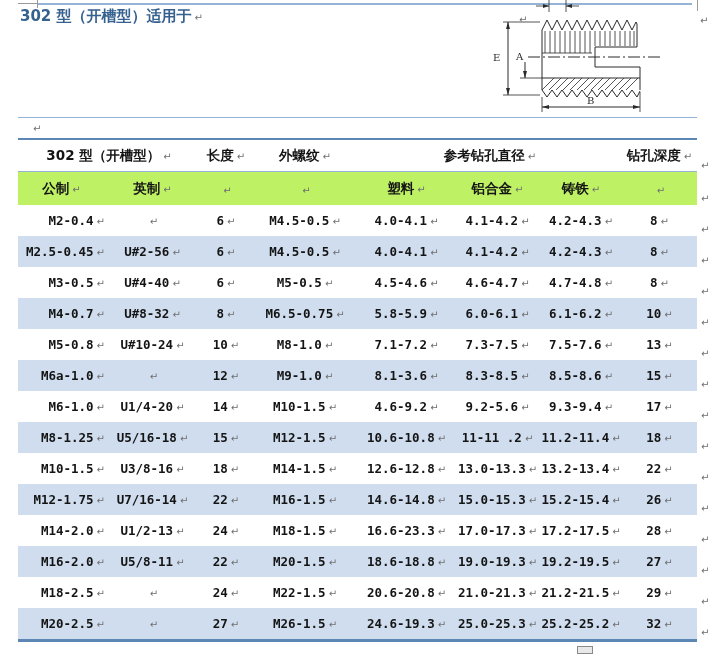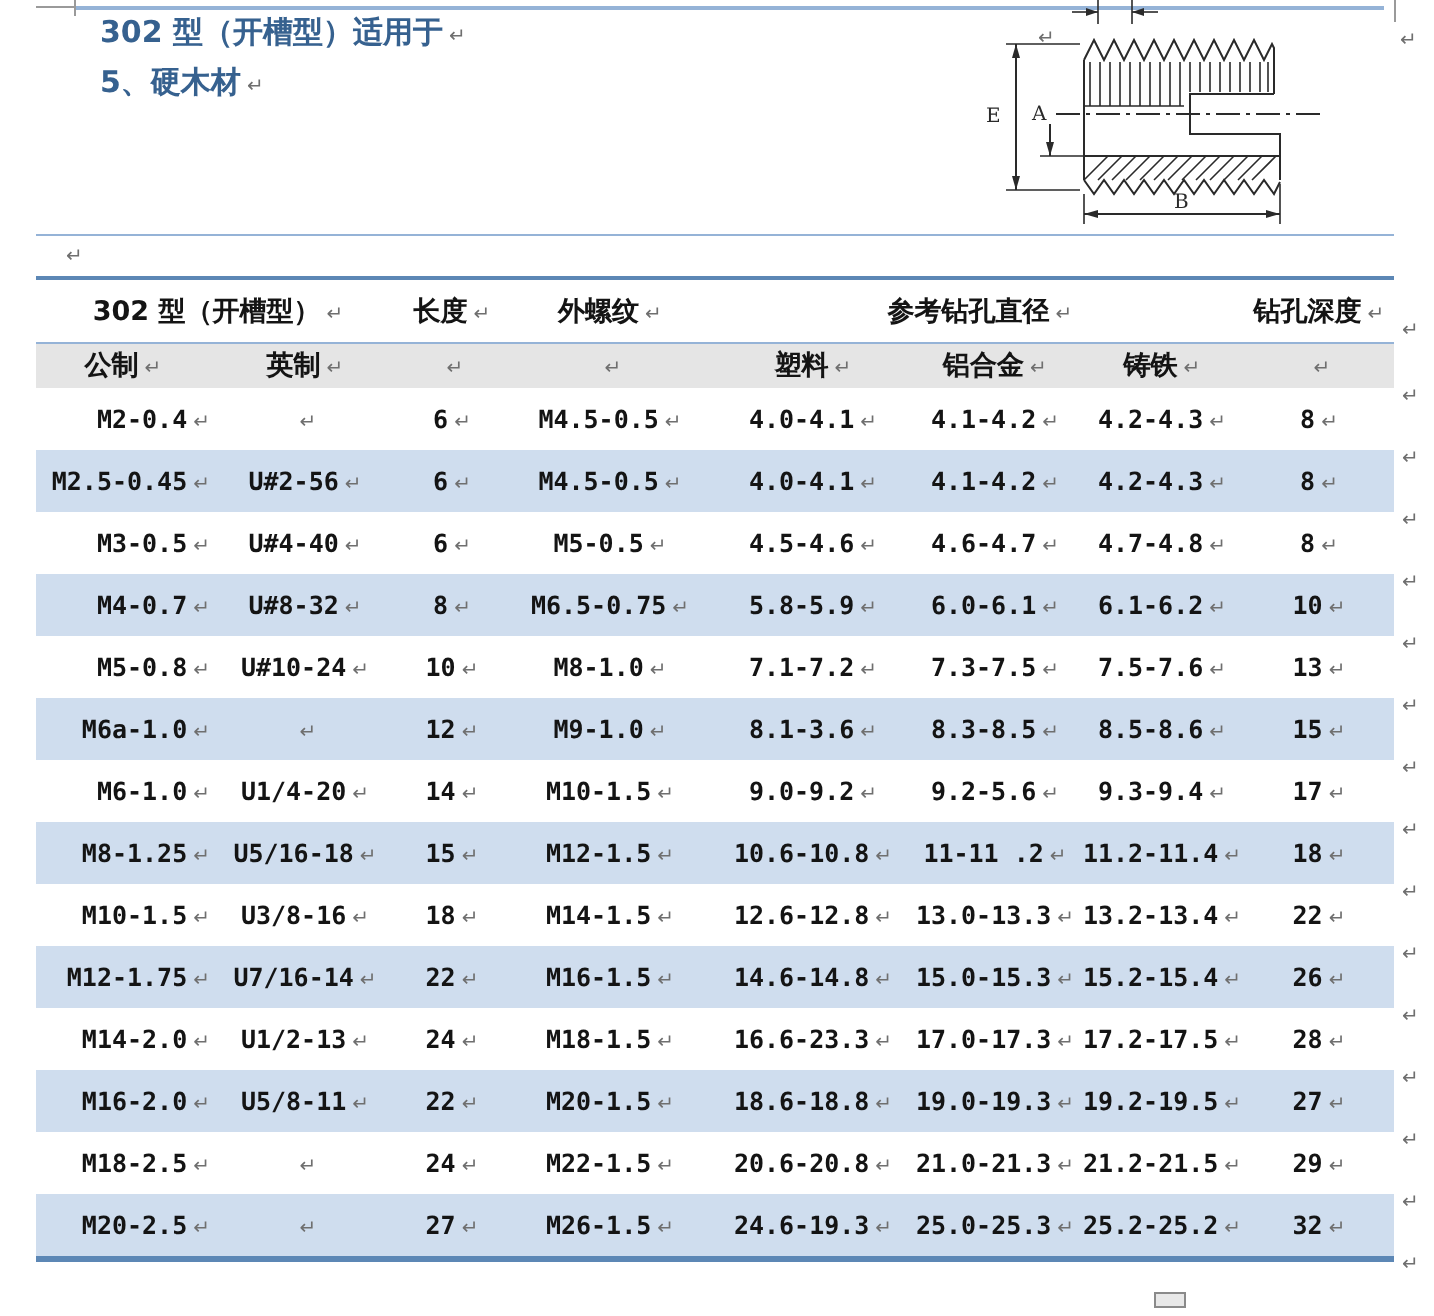--- a/index.html
+++ b/index.html
@@ -3,42 +3,42 @@
 <meta charset="utf-8">
 <style>
   html,body{margin:0;padding:0;background:#fff;}
   .page{position:relative;width:717px;height:658px;background:#fff;overflow:hidden;
         font-family:"DejaVu Sans",sans-serif;}
   
   .mark{position:absolute;background:#9a9a9a;}
   
   .rule{position:absolute;height:2px;background:#95b3d7;}
   
-  .intro{position:absolute;left:50px;top:5px;color:#36618f;
+  .intro{position:absolute;left:20px;top:5px;color:#36618f;
          font-weight:bold;font-size:15px;line-height:23px;white-space:nowrap;}
   .pil{color:#6f6f6f;font-weight:normal;font-size:10px;margin-left:3px;
        font-family:"DejaVu Sans",sans-serif;}
   .freepil{position:absolute;color:#6f6f6f;font-size:10px;}
   
   .diagram{position:absolute;left:478px;top:0;}
   .diagram path,.diagram line{stroke:#2a2a2a;stroke-width:1;fill:none;}
   .diagram .thin{stroke-width:0.8;}
   .diagram text{fill:#2a2a2a;font-family:"DejaVu Serif",serif;font-size:10px;}
   .diagram polygon{fill:#2a2a2a;stroke:none;}
   
   table.spec{position:absolute;left:18px;top:138px;width:679px;
              border-collapse:collapse;table-layout:fixed;
              border-top:2px solid #5c87b5;border-bottom:3px solid #5c87b5;}
   table.spec th,table.spec td{padding:0;font-weight:bold;color:#141414;
              font-family:"DejaVu Sans Mono","DejaVu Sans",monospace;
              white-space:nowrap;overflow:visible;}
   tr.hr1 th{height:31px;font-size:13.5px;background:#fff;
             border-bottom:1px solid #95b3d7;
             font-family:"DejaVu Sans",sans-serif;}
-  tr.hr2 th{height:22px;font-size:13.5px;background:#e5e5e5;
+  tr.hr2 th{height:33px;font-size:13.5px;background:#bef264;
             font-family:"DejaVu Sans",sans-serif;}
   tbody td{height:31px;font-size:12.5px;}
   tbody tr:nth-child(odd) td{background:#fff;}
   tbody tr:nth-child(even) td{background:#cfddee;}
   .al{text-align:right;padding-left:13px;}
   .al2{text-align:center;padding-left:8px;}
   .ac{text-align:center;}
   
   .handle{position:absolute;left:577px;top:646px;width:14px;height:6px;
           border:1px solid #8a8a8a;background:#e8e8e8;}
@@ -50,21 +50,20 @@
 
   <div class="mark" style="left:37px;top:0;width:1px;height:8px;"></div>
   <div class="mark" style="left:18px;top:3px;width:19px;height:1px;"></div>
   <div class="mark" style="left:697px;top:0;width:1px;height:11px;"></div>
 
   <div class="rule" style="left:38px;top:3px;width:654px;"></div>
   <div class="rule" style="left:18px;top:117px;width:679px;height:1px;"></div>
 
   <div class="intro">
     <div><span>302 型（开槽型）适用于</span><span class="pil">↵</span></div>
-    <div><span>5、硬木材</span><span class="pil">↵</span></div>
   </div>
 
   <svg class="diagram" width="232" height="118" viewBox="0 0 232 118">
 
     <line class="thin" x1="71" y1="0" x2="71" y2="12"></line>
     <line class="thin" x1="88" y1="0" x2="88" y2="12"></line>
     <line class="thin" x1="58" y1="6" x2="71" y2="6"></line>
     <line class="thin" x1="88" y1="6" x2="101" y2="6"></line>
     <polygon points="71,6 65,4 65,8"></polygon>
     <polygon points="88,6 94,4 94,8"></polygon>
@@ -199,21 +198,21 @@
           <td class="ac"><span>8.1-3.6</span><span class="pil">↵</span></td>
           <td class="ac"><span>8.3-8.5</span><span class="pil">↵</span></td>
           <td class="ac"><span>8.5-8.6</span><span class="pil">↵</span></td>
           <td class="ac"><span>15</span><span class="pil">↵</span></td>
         </tr>
         <tr>
           <td class="al"><span>M6-1.0</span><span class="pil">↵</span></td>
           <td class="ac"><span>U1/4-20</span><span class="pil">↵</span></td>
           <td class="ac"><span>14</span><span class="pil">↵</span></td>
           <td class="al2"><span>M10-1.5</span><span class="pil">↵</span></td>
-          <td class="ac"><span>9.0-9.2</span><span class="pil">↵</span></td>
+          <td class="ac"><span>4.6-9.2</span><span class="pil">↵</span></td>
           <td class="ac"><span>9.2-5.6</span><span class="pil">↵</span></td>
           <td class="ac"><span>9.3-9.4</span><span class="pil">↵</span></td>
           <td class="ac"><span>17</span><span class="pil">↵</span></td>
         </tr>
         <tr>
           <td class="al"><span>M8-1.25</span><span class="pil">↵</span></td>
           <td class="ac"><span>U5/16-18</span><span class="pil">↵</span></td>
           <td class="ac"><span>15</span><span class="pil">↵</span></td>
           <td class="al2"><span>M12-1.5</span><span class="pil">↵</span></td>
           <td class="ac"><span>10.6-10.8</span><span class="pil">↵</span></td>

